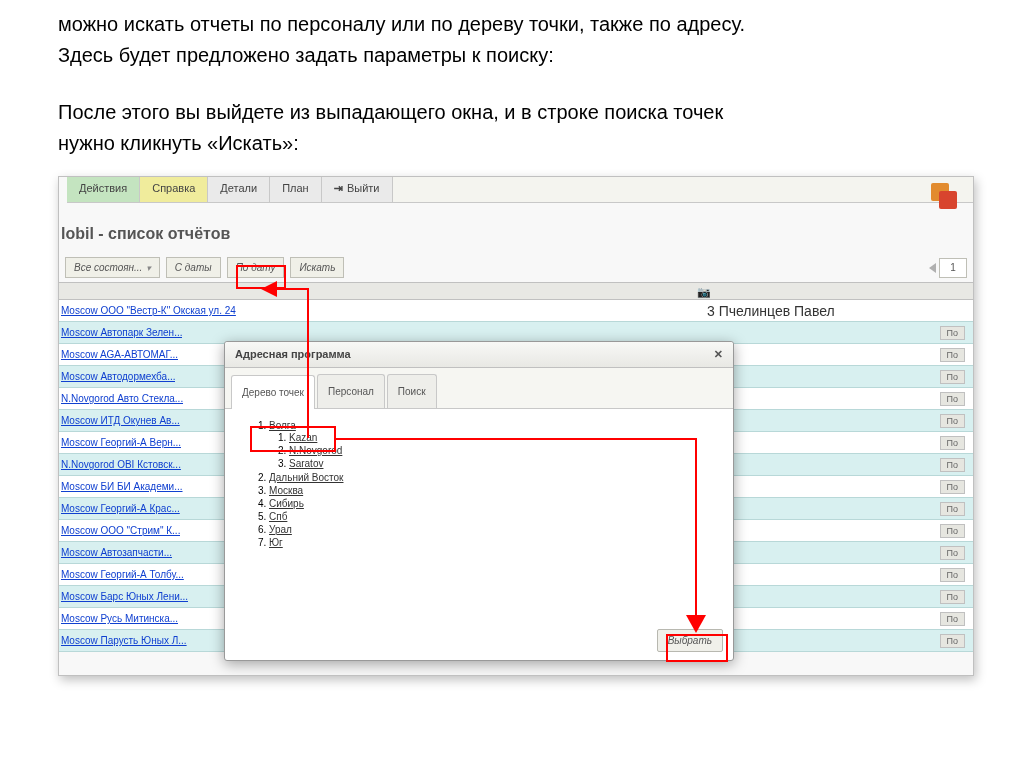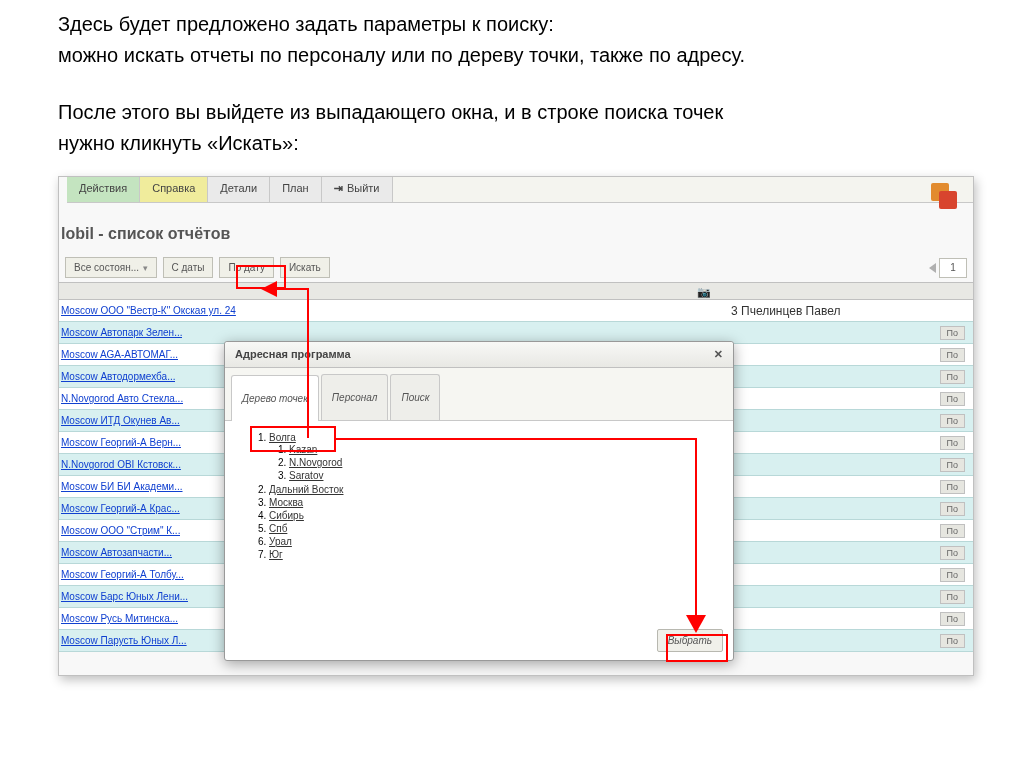--- a/index.html
+++ b/index.html
@@ -16,66 +16,66 @@
   .mi.grey { background: #eaeaea; }
   .mi.exit { background: #eaeaea; }
 
   .logo-block { position: absolute; right: 16px; top: 2px; width: 30px; height: 30px; }
   .logo-block .sq1 { position: absolute; width: 18px; height: 18px; background: #e28b2e; top: 4px; left: 4px; border-radius: 2px; }
   .logo-block .sq2 { position: absolute; width: 18px; height: 18px; background: #d8442e; top: 12px; left: 12px; border-radius: 2px; }
 
   .page-title { font-size: 16px; font-weight: bold; color: #555; padding: 22px 12px 14px 2px; }
 
   .filterbar { display: flex; gap: 6px; padding: 0 6px 4px 6px; align-items: center; }
-  .fbtn { background: #f0f0e8; border: 1px solid #bfbfb6; color: #555; font-size: 10px; padding: 4px 8px; cursor: pointer; position: relative; }
+  .fbtn { background: #f0f0e8; border: 1px solid #bfbfb6; color: #555; font-size: 10px; padding: 4px 8px; cursor: pointer; position: relative; font-style: italic; }
   .fbtn.drop::after { content: "▾"; font-size: 9px; margin-left: 4px; color: #888; }
   .filterbar-right { margin-left: auto; display: flex; align-items: center; gap: 3px; }
   .pager { border: 1px solid #bfbfb6; background: #fff; width: 28px; height: 20px; font-size: 10px; color: #555; text-align: center; line-height: 18px; }
   .nav-tri { width: 0; height: 0; border-top: 5px solid transparent; border-bottom: 5px solid transparent; }
   .nav-tri.left { border-right: 7px solid #b0b0b0; }
 
   .hr-mark { border: 2.5px solid #ff0000; position: absolute; pointer-events: none; }
 
   .table-head { background: #e8e8e4; border-top: 1px solid #c0c0c0; border-bottom: 1px solid #c0c0c0; height: 18px; position: relative; }
   .cam-ico { position: absolute; left: 638px; top: 3px; font-size: 11px; color: #555; }
 
   .grid-area { position: relative; }
   .row { border-bottom: 1px solid #b8d8d8; height: 22px; font-size: 10px; color: #1040d0; display: flex; align-items: center; padding-left: 2px; background: #fff; }
   .row .link { text-decoration: underline; cursor: pointer; white-space: nowrap; overflow: hidden; }
   .row.shade { background: #d8f0f0; }
-  .row .count { position: absolute; left: 672px; color: #333; font-size: 12px; text-decoration: none; }
+  .row .count { position: absolute; left: 648px; color: #333; font-size: 14px; text-decoration: none; }
   .row .po { position: absolute; right: 8px; background: #e6e6e0; border: 1px solid #c0c0c0; font-size: 9px; color: #666; padding: 1px 6px; }
 
   
   .modal { position: absolute; left: 165px; top: 164px; width: 510px; height: 320px; background: #fff; border: 1px solid #999; border-radius: 3px; box-shadow: 0 3px 14px rgba(0,0,0,0.35); }
   .modal-head { background: linear-gradient(#f8f8f6,#e8e8e4); border-bottom: 1px solid #c0c0c0; padding: 6px 10px; font-size: 11px; font-weight: bold; color: #444; border-radius: 3px 3px 0 0; display: flex; justify-content: space-between; }
   .modal-close { cursor: pointer; font-weight: bold; color: #555; }
   .tabs { display: flex; border-bottom: 1px solid #c8c8c8; padding: 6px 6px 0 6px; background: #f6f6f2; }
-  .tab { font-size: 10px; padding: 17px 10px; border: 1px solid #c8c8c8; border-bottom: none; margin-right: 2px; background: #eeeeea; color: #555; border-radius: 3px 3px 0 0; cursor: pointer; font-style: italic; }
+  .tab { font-size: 10px; padding: 11px 10px; border: 1px solid #c8c8c8; border-bottom: none; margin-right: 2px; background: #eeeeea; color: #555; border-radius: 3px 3px 0 0; cursor: pointer; }
   .tab.active { background: #fff; position: relative; top: 1px; }
   .tree { padding: 10px 18px 8px 24px; font-size: 10px; }
   .tree ol { list-style: decimal; padding-left: 20px; }
   .tree li { padding: 1px 0; }
   .tree .lnk { text-decoration: underline; color: #333; cursor: pointer; }
   .modal-foot { position: absolute; bottom: 8px; right: 10px; font-style: italic; }
   .choose-btn { background: #f0f0ea; border: 1px solid #b8b8b0; font-size: 10px; padding: 5px 10px; color: #555; cursor: pointer; border-radius: 2px; }
 
   
   .arrow-line { position: absolute; background: #ff0000; pointer-events: none; }
   .arrow-head { position: absolute; width: 0; height: 0; pointer-events: none; }
   .arrow-head.left { border-top: 8px solid transparent; border-bottom: 8px solid transparent; border-right: 16px solid #ff0000; }
   .arrow-head.down { border-left: 10px solid transparent; border-right: 10px solid transparent; border-top: 18px solid #ff0000; }
 
 </style>
 </head>
 <body>
 
 <div class="intro">
+  <p>можно искать отчеты по персоналу или по дереву точки, также по адресу.</p>
   <p>Здесь будет предложено задать параметры к поиску:</p>
-  <p>можно искать отчеты по персоналу или по дереву точки, также по адресу.</p>
   <p style="height:24px"></p>
   <p>После этого вы выйдете из выпадающего окна, и в строке поиска точек</p>
   <p>нужно кликнуть «Искать»:</p>
 </div>
 
 <div class="app-window">
 
   <div class="topmenu">
     <div class="mi green">Действия</div>
     <div class="mi yellow">Справка</div>

